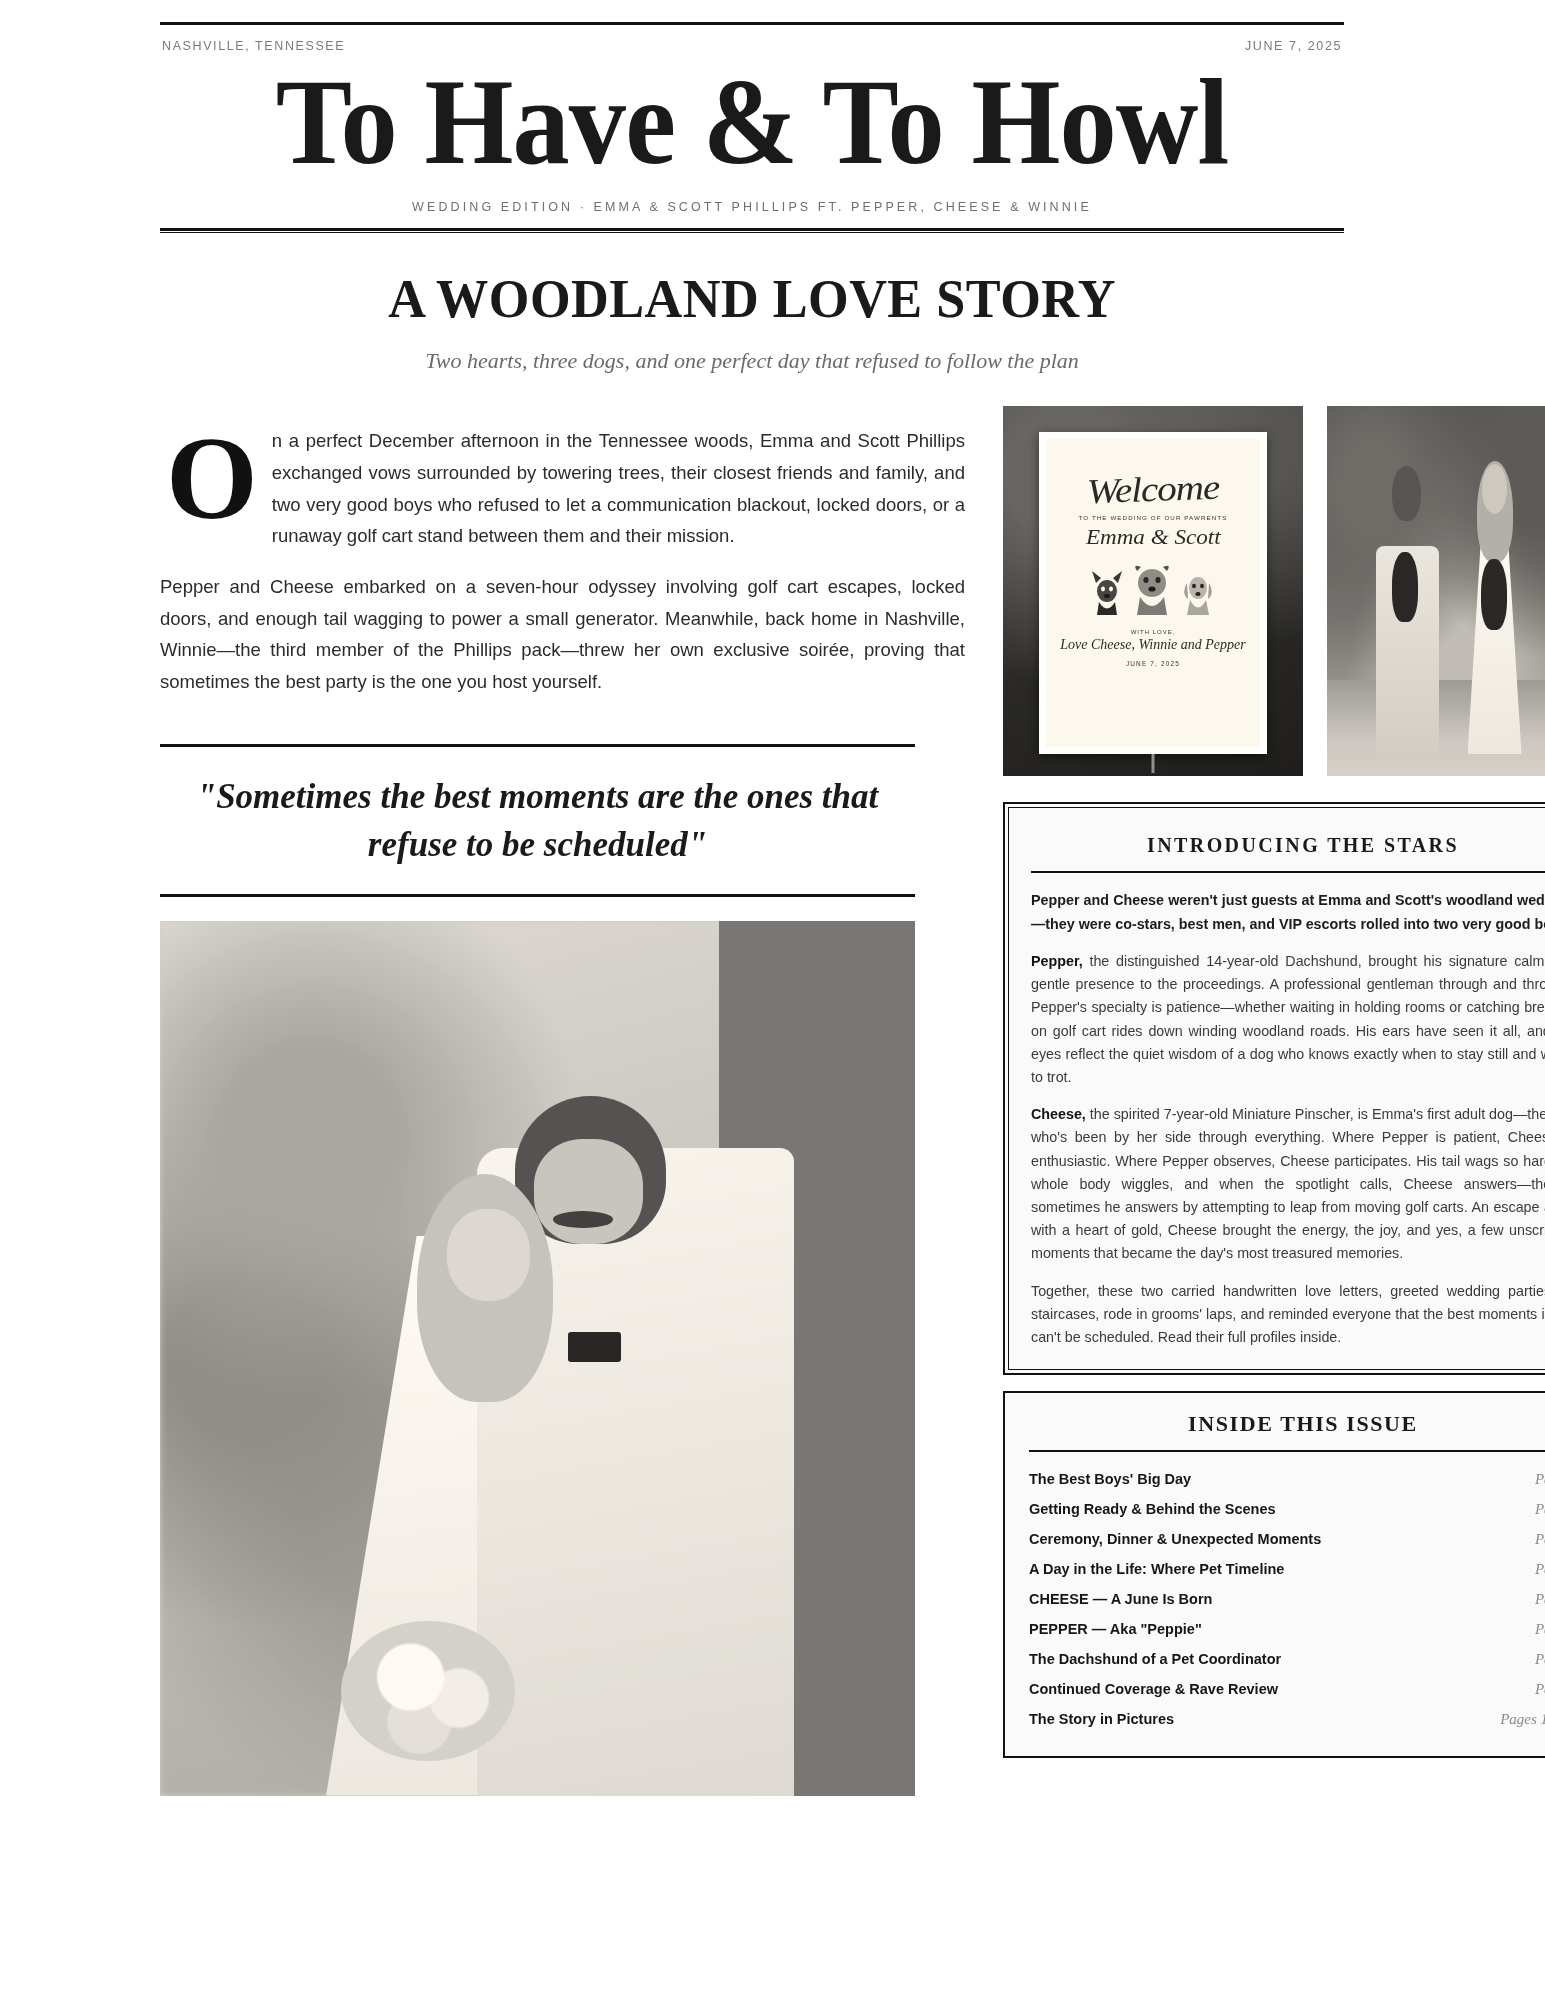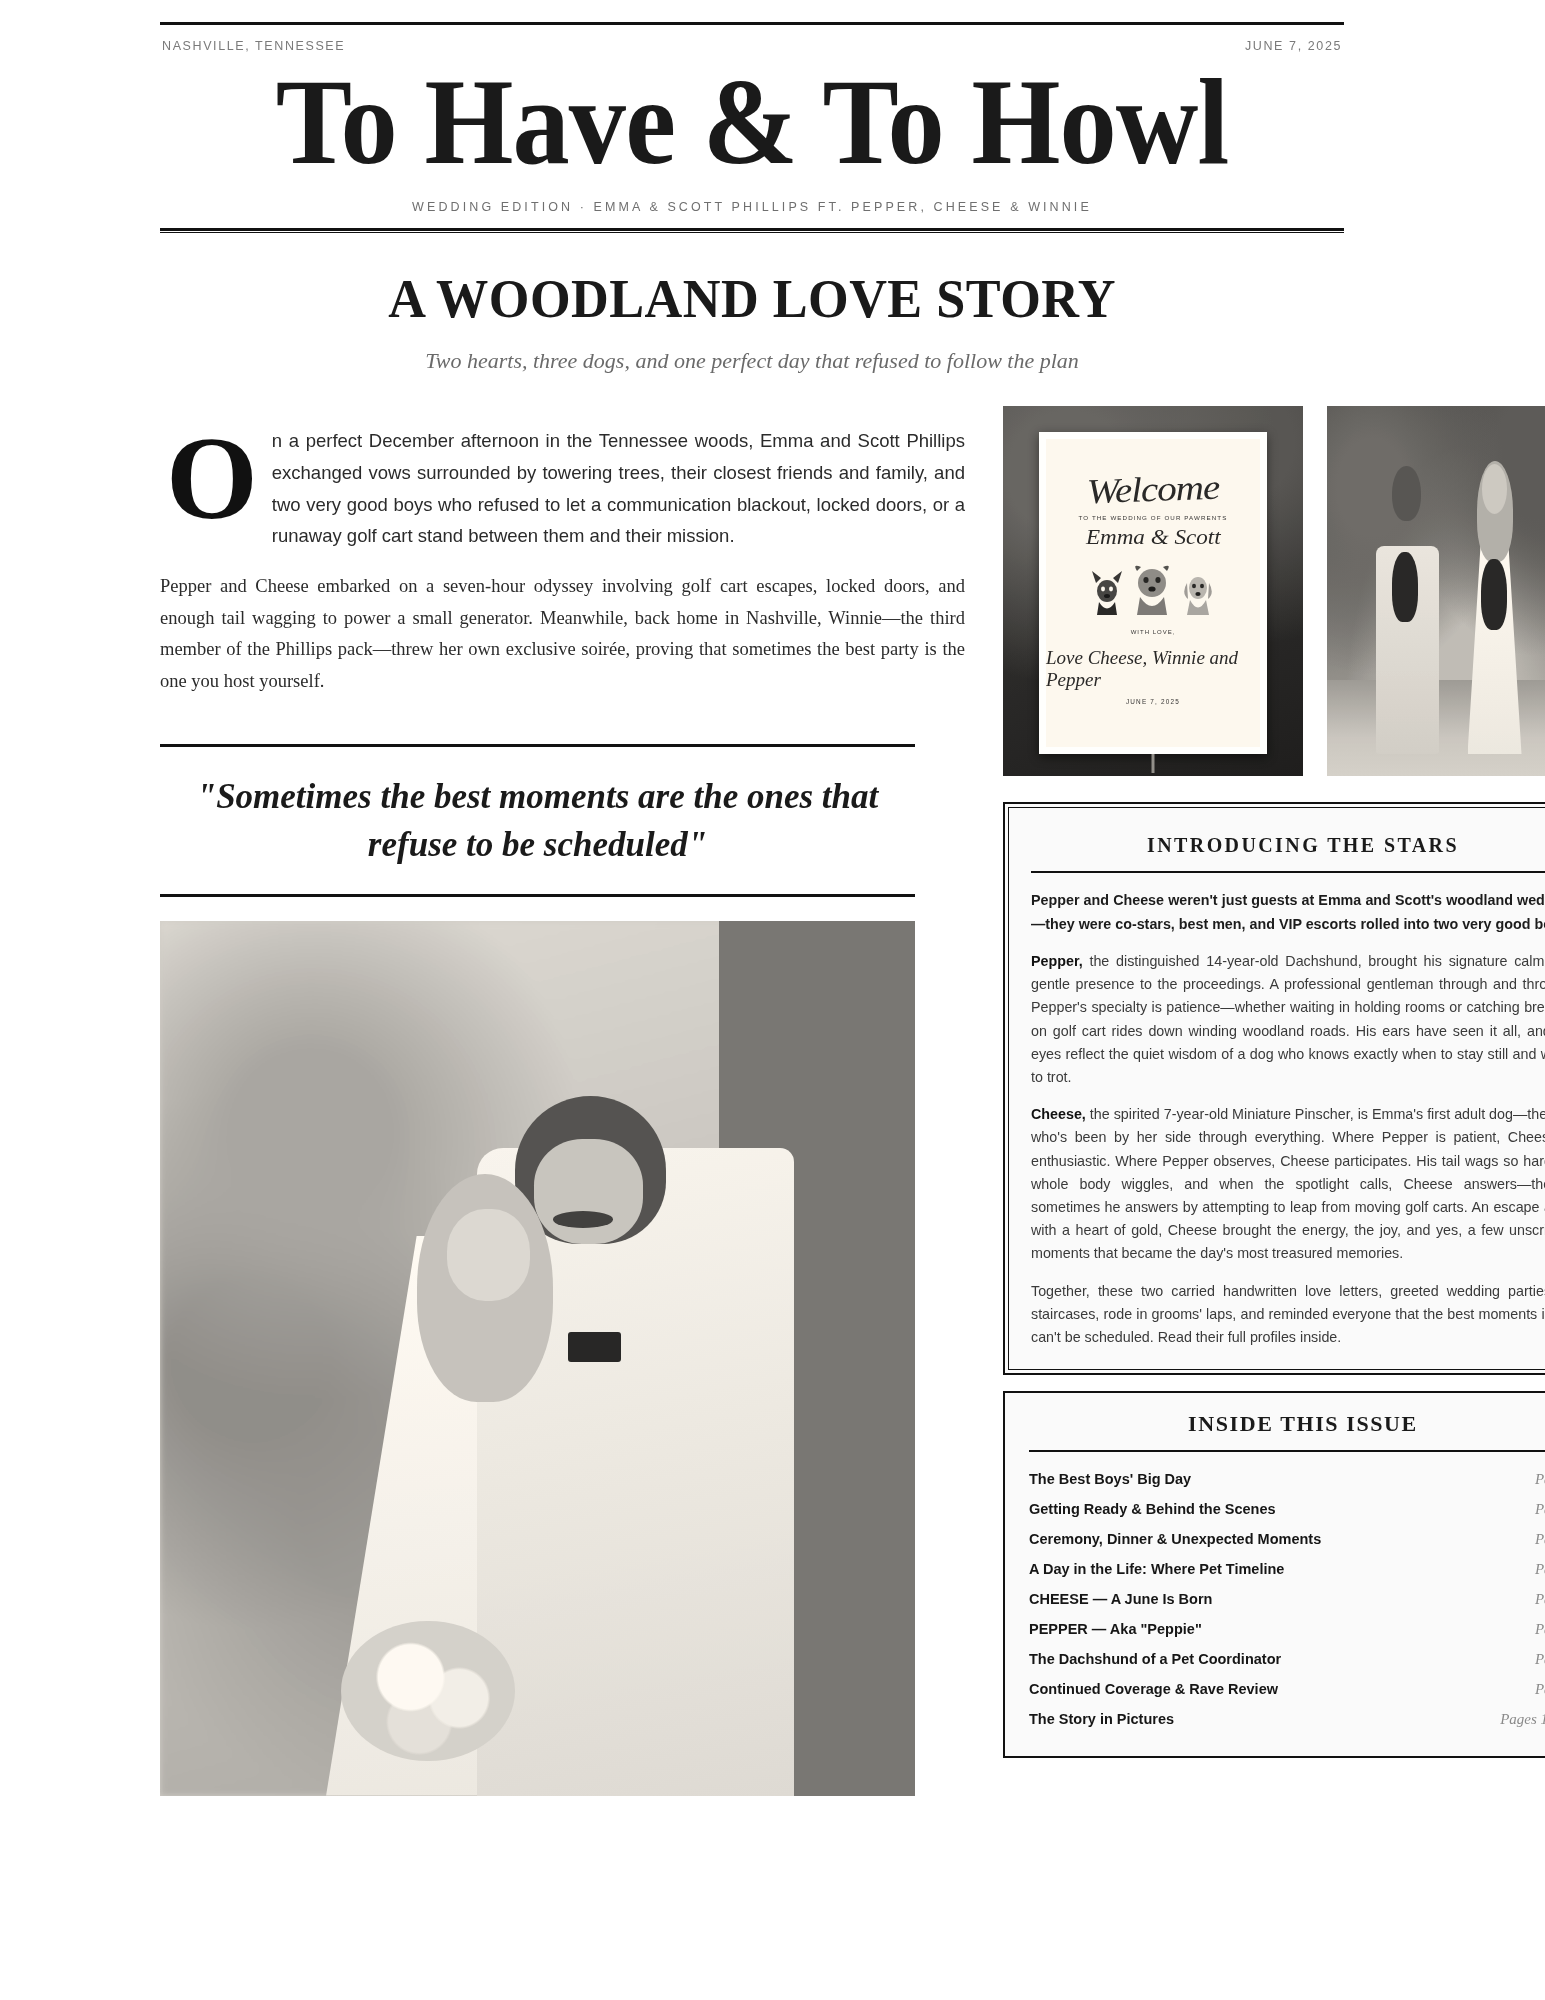--- a/index.html
+++ b/index.html
@@ -77,21 +77,21 @@
   .lede { font-size:18.5px; line-height:1.72; text-align:justify; color:#2b2b2b; }
   .lede .dropcap {
     float:left;
     font-family:"Liberation Serif", serif;
     font-weight:700;
     font-size:118px;
     line-height:0.78;
     padding:8px 14px 0 6px;
     color:#111;
   }
-  .para { font-size:18.5px; line-height:1.72; text-align:justify; color:#2b2b2b; margin-top:6px;font-family:Liberation Serif, serif; }
+  .para { font-size:18.5px; line-height:1.72; text-align:justify; color:#2b2b2b; margin-top:6px; }
 
   
   .pullquote-wrap { margin-top:46px; width:755px; }
   .pq-rule { border-top:3px solid #111; }
   .pullquote {
     font-family:"Liberation Serif", serif;
     font-weight:700; font-style:italic;
     font-size:35px; line-height:1.38;
     text-align:center;
     padding:26px 8px 24px 8px;
@@ -130,21 +130,21 @@
   .sign-small { font-size:6.2px; letter-spacing:1.1px; color:#3a3631; margin-top:7px; }
   .sign-names {
     font-family:"Liberation Serif", serif; font-style:italic;
     font-size:21px; color:#2f2b27; margin-top:4px; transform:scaleX(1.1);
   }
   .sign-dogs { display:flex; gap:5px; align-items:flex-end; margin-top:9px; }
   .dg { filter:grayscale(100%); }
   .sign-love { font-size:6px; letter-spacing:1px; color:#3a3631; margin-top:14px; }
   .sign-sig {
     font-family:"Liberation Serif", serif; font-style:italic;
-    font-size:19px; color:#2f2b27; margin-top:12px;
+    font-size:14px; color:#2f2b27; margin-top:2px;
   }
   .sign-date { font-size:6.4px; letter-spacing:1.2px; color:#3a3631; margin-top:7px; }
   .sign-stand {
     position:absolute; left:50%; bottom:1%; width:3px; height:5%;
     background:#8e8a82; transform:translateX(-50%);
   }
 
   
   .cp-bg {
     position:absolute; inset:0;

